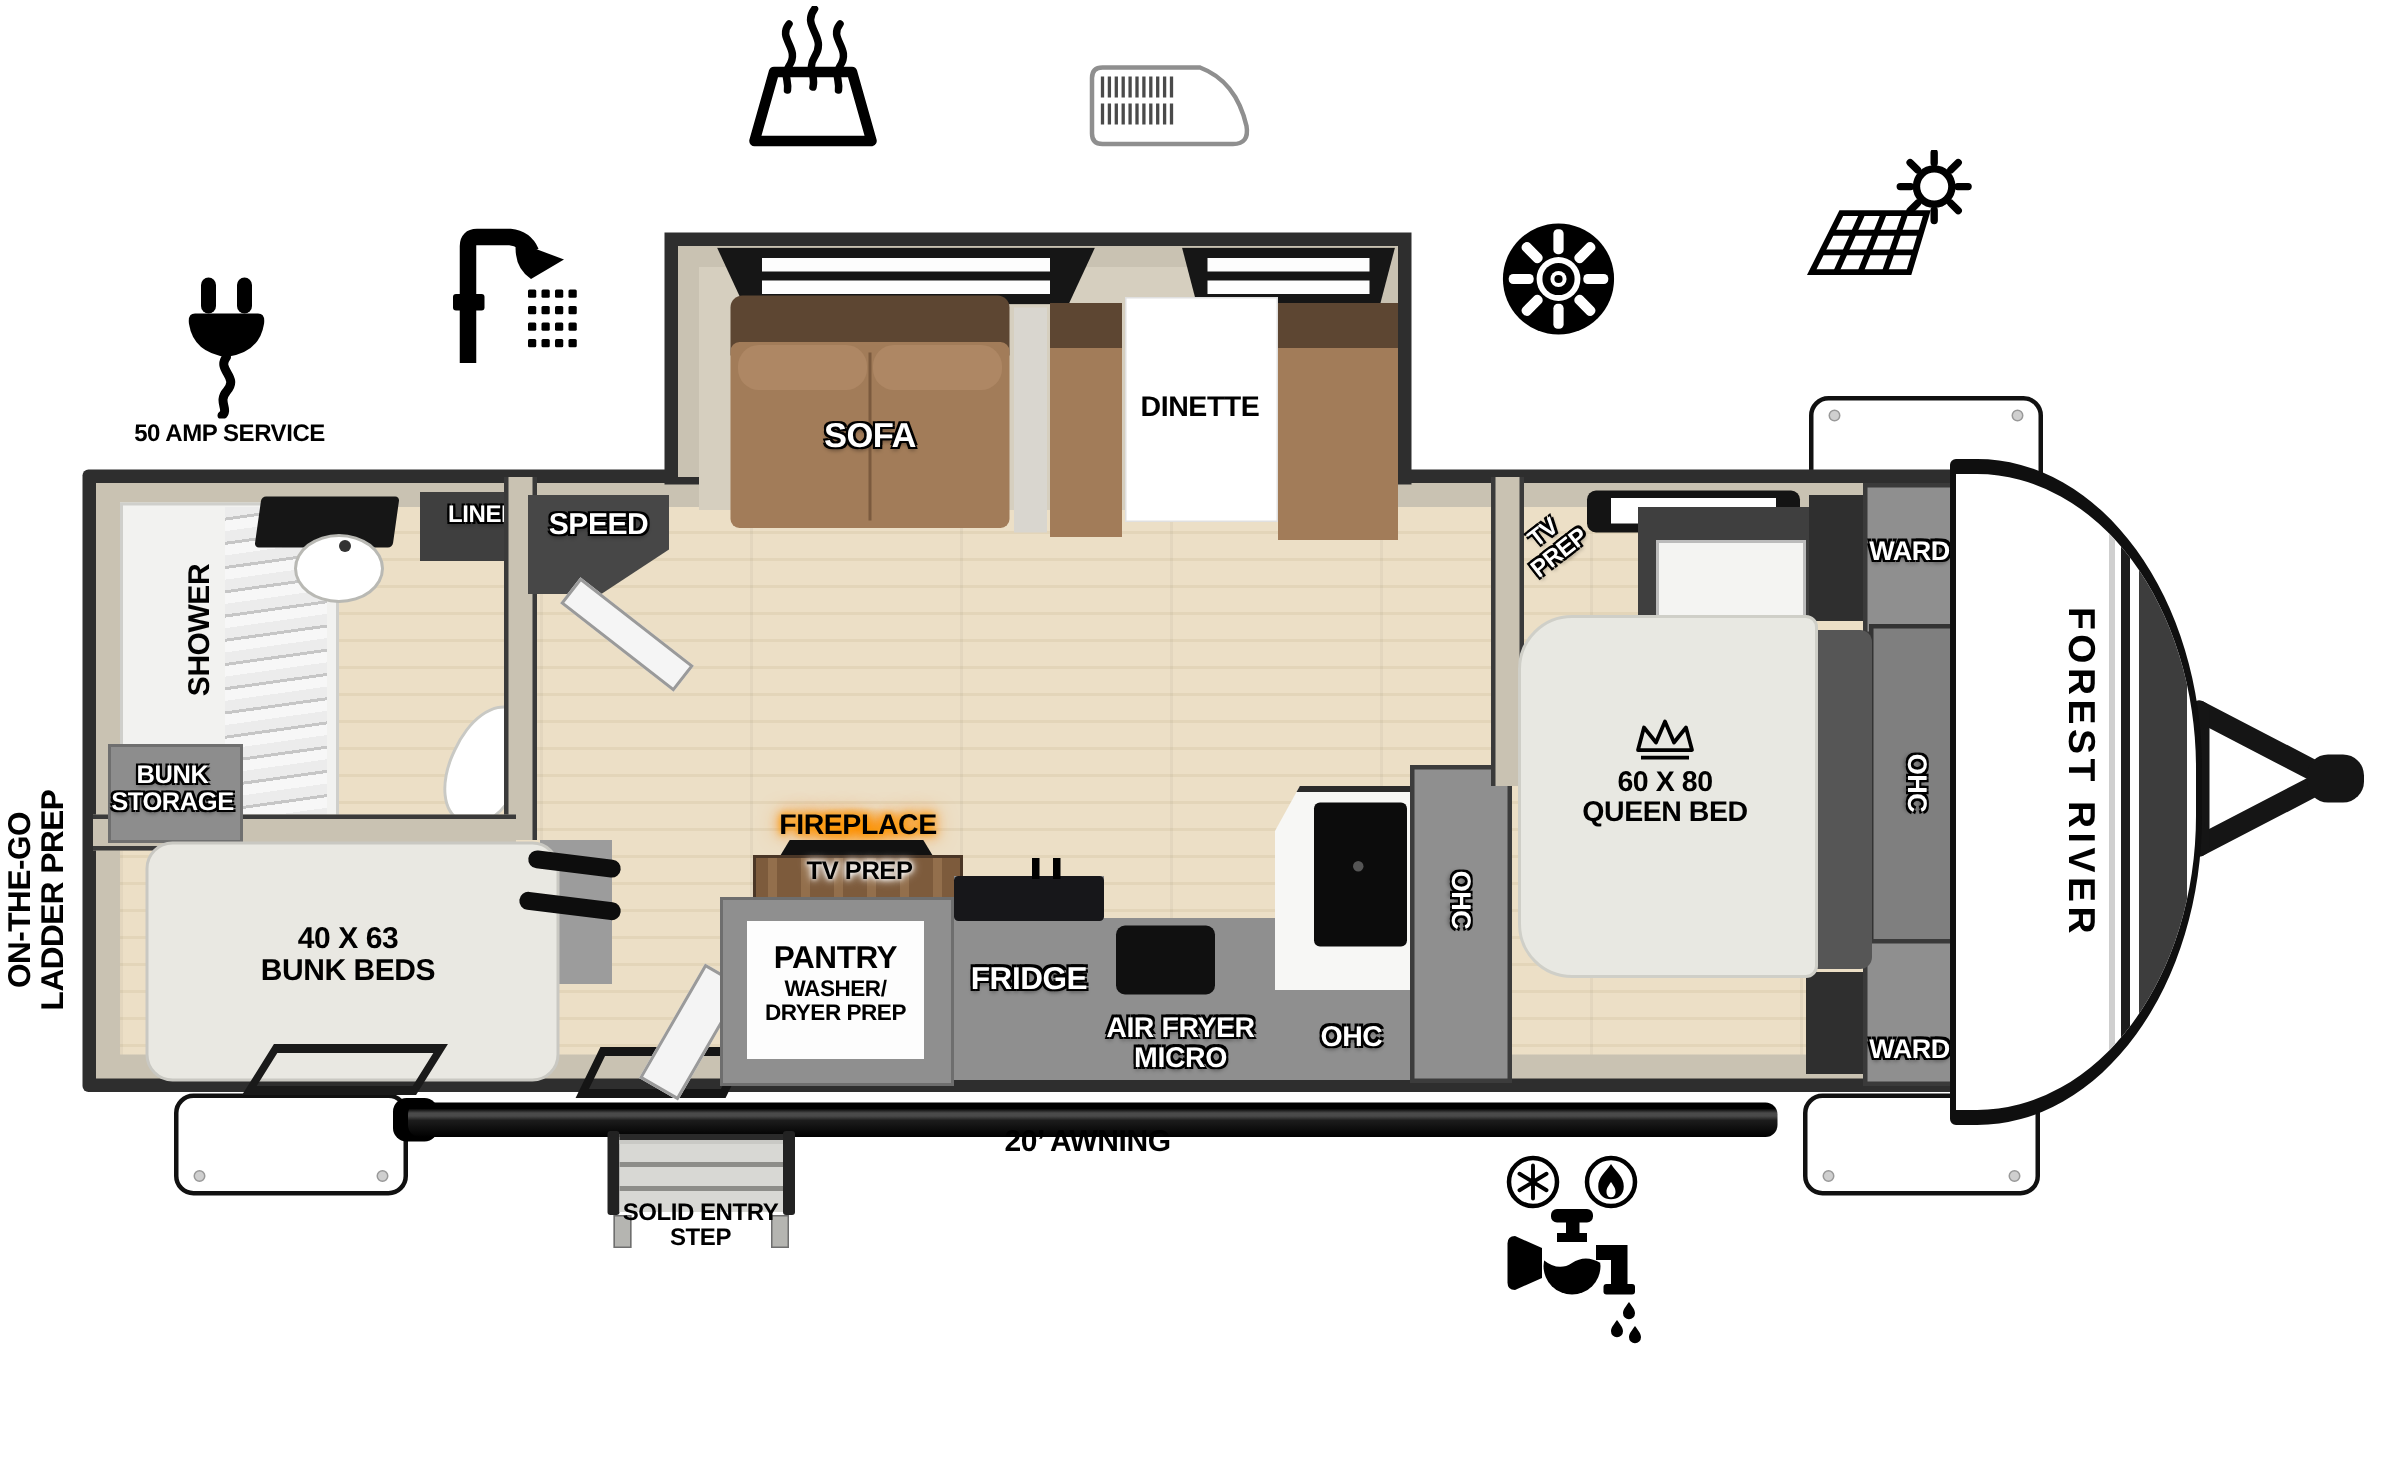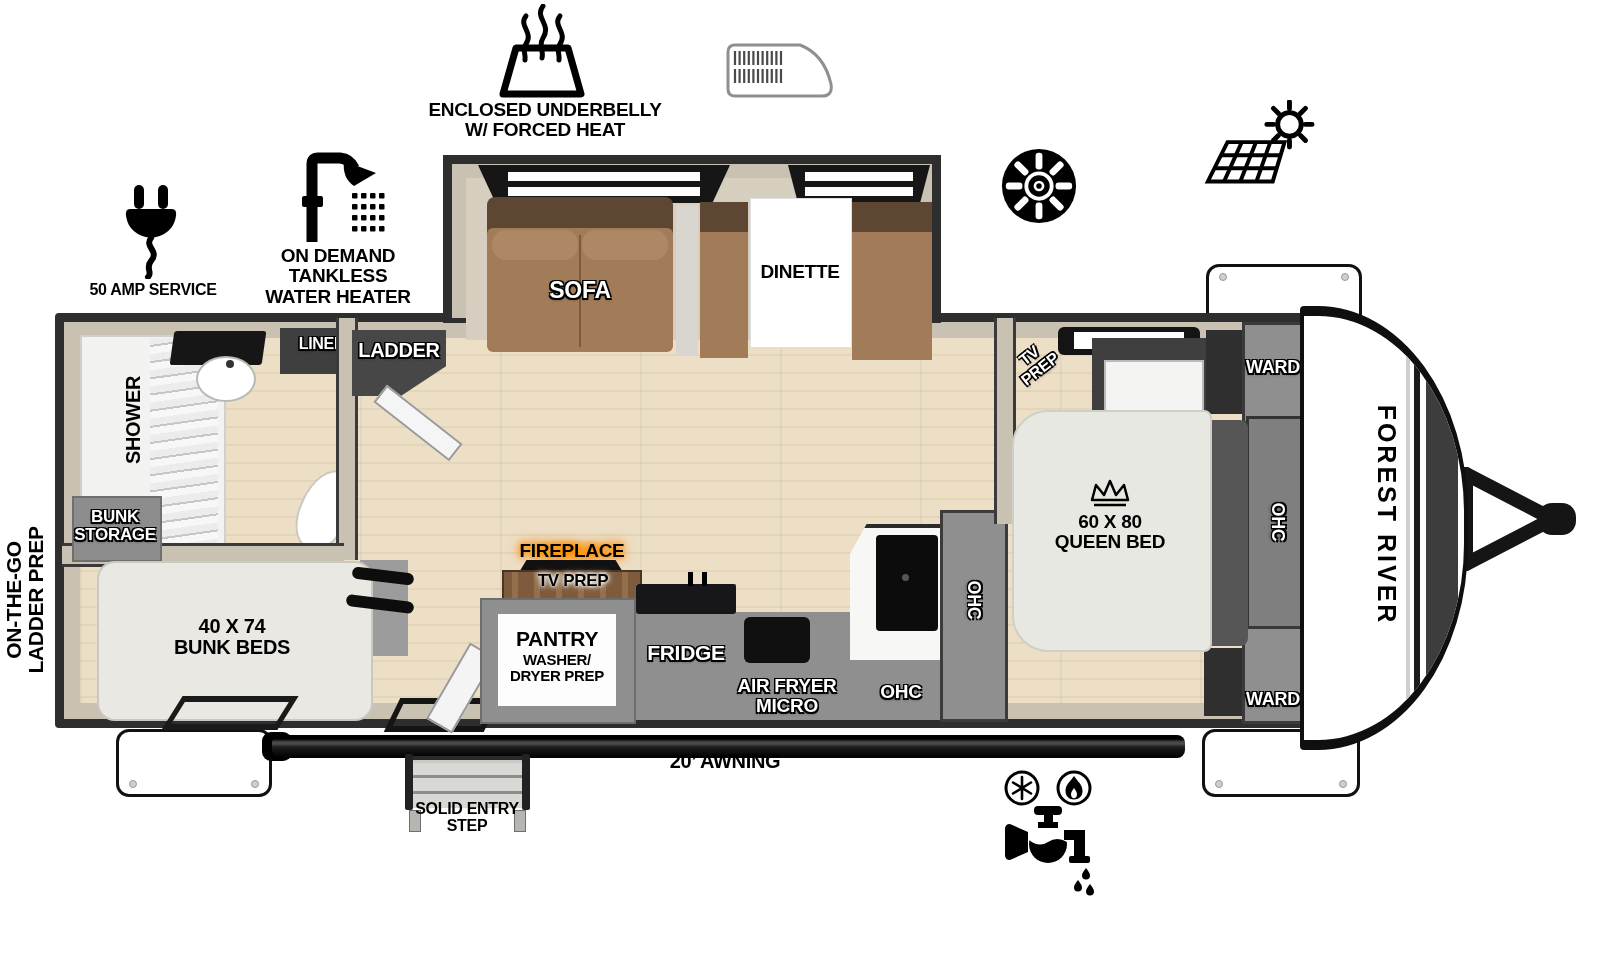--- a/index.html
+++ b/index.html
@@ -88,29 +88,29 @@
   <div class="abs" style="left:226px;top:360px;width:8px;height:8px;background:#333;border-radius:50%;"></div>
   <div class="abs cabDark" style="left:280px;top:328px;width:68px;height:46px;"></div>
   <div class="abs lblW" style="left:284px;top:336px;width:76px;font-size:16px;">LINEN</div>
   <div class="abs" style="left:300px;top:468px;width:46px;height:80px;background:#fff;border:2px solid #c9c9c4;
        border-radius:50% 50% 46% 46%;transform:rotate(24deg);"></div>
   <div class="abs wallBeige" style="left:336px;top:318px;width:16px;height:242px;border-left:3px solid #3a3a3a;border-right:3px solid #3a3a3a;"></div>
   <div class="abs wallBeige" style="left:62px;top:543px;width:282px;height:18px;border-top:3px solid #3a3a3a;border-bottom:3px solid #3a3a3a;"></div>
 
   <div class="abs" style="left:352px;top:330px;width:94px;height:66px;background:#474747;
        clip-path:polygon(0 0,100% 0,100% 55%,52% 100%,0 100%);"></div>
-  <div class="abs lblW" style="left:352px;top:340px;width:94px;font-size:20px;">LADDER</div>
+  <div class="abs lblW" style="left:352px;top:340px;width:94px;font-size:20px;">SPEED</div>
   <div class="abs" style="left:370px;top:412px;width:92px;height:18px;background:#f5f5f5;border:2px solid #9a9a9a;transform:rotate(38deg);"></div>
 
   <div class="abs" style="left:72px;top:496px;width:86px;height:62px;background:#8d8d8d;border:2px solid #6f6f6f;"></div>
   <div class="abs lblW" style="left:70px;top:508px;width:90px;font-size:17px;">BUNK
 STORAGE</div>
   <div class="abs" style="left:360px;top:560px;width:48px;height:96px;background:#9c9c9c;"></div>
   <div class="abs" style="left:97px;top:561px;width:272px;height:156px;background:#e9e8e2;border:2px solid #c9c8c2;border-radius:18px;"></div>
-  <div class="abs lblB" style="left:142px;top:616px;width:180px;font-size:20px;">40 X 74
+  <div class="abs lblB" style="left:142px;top:616px;width:180px;font-size:20px;">40 X 63
 BUNK BEDS</div>
   <div class="abs" style="left:352px;top:570px;width:62px;height:12px;background:#0d0d0d;border-radius:6px;transform:rotate(7deg);"></div>
   <div class="abs" style="left:346px;top:598px;width:68px;height:12px;background:#0d0d0d;border-radius:6px;transform:rotate(7deg);"></div>
   <div class="abs" style="left:172px;top:696px;width:104px;height:22px;border:6px solid #1a1a1a;transform:skewX(-32deg);"></div>
 
   <div class="abs" style="left:392px;top:698px;width:88px;height:22px;border:6px solid #151515;transform:skewX(-26deg);"></div>
   <div class="abs" style="left:446px;top:644px;width:26px;height:84px;background:#f4f4f4;border:2px solid #9a9a9a;transform:rotate(30deg);"></div>
 
   <div class="abs" style="left:524px;top:538px;width:96px;height:28px;
        background:radial-gradient(ellipse at center, rgba(255,150,0,.95), rgba(255,150,0,0) 72%);"></div>
@@ -193,22 +193,20 @@
   <div class="abs lblB" style="left:1225px;top:500px;width:320px;height:30px;font-size:25px;letter-spacing:3px;transform:rotate(90deg);">FOREST RIVER</div>
 
   <svg class="abs" style="left:478px;top:4px;" width="125" height="96" viewBox="0 0 125 96">
     <path d="M38 44 L90 44 L103 90 L25 90 Z" fill="none" stroke="#000" stroke-width="7" stroke-linejoin="round"></path>
     <g fill="none" stroke="#000" stroke-width="5" stroke-linecap="round">
       <path d="M48 12 C40 22 56 28 48 40 C44 46 48 50 47 56"></path>
       <path d="M65 2 C56 14 74 20 65 34 C60 42 66 46 64 54"></path>
       <path d="M82 12 C74 22 90 28 82 40 C78 46 82 50 81 56"></path>
     </g>
   </svg>
-  <div class="abs lblA" style="left:425px;top:100px;width:240px;font-size:19px;">ENCLOSED UNDERBELLY
-W/ FORCED HEAT</div>
 
   <svg class="abs" style="left:718px;top:40px;" width="125" height="62" viewBox="0 0 125 62">
     <path d="M10 12 Q10 5 17 5 L82 5 Q106 14 113 44 Q115 56 104 56 L17 56 Q10 56 10 49 Z" fill="#fff" stroke="#8f8f8f" stroke-width="3"></path>
     <path d="M17 11V25M21.6 11V25M26.2 11V25M30.8 11V25M35.4 11V25M40 11V25M44.6 11V25M49.2 11V25M53.8 11V25M58.4 11V25M63 11V25" stroke="#4a4a4a" stroke-width="2.2"></path>
     <path d="M17 29V43M21.6 29V43M26.2 29V43M30.8 29V43M35.4 29V43M40 29V43M44.6 29V43M49.2 29V43M53.8 29V43M58.4 29V43M63 29V43" stroke="#4a4a4a" stroke-width="2.2"></path>
   </svg>
 
   <svg class="abs" style="left:1000px;top:147px;" width="78" height="78" viewBox="0 0 80 80">
     <circle cx="40" cy="40" r="38" fill="#000"></circle>
     <g fill="#fff">
@@ -261,23 +259,20 @@
       <rect x="56" y="65" width="5.5" height="5.5" rx="1"></rect>
         <rect x="65" y="65" width="5.5" height="5.5" rx="1"></rect>
         <rect x="74" y="65" width="5.5" height="5.5" rx="1"></rect>
         <rect x="83" y="65" width="5.5" height="5.5" rx="1"></rect>
       <rect x="56" y="76" width="5.5" height="5.5" rx="1"></rect>
         <rect x="65" y="76" width="5.5" height="5.5" rx="1"></rect>
         <rect x="74" y="76" width="5.5" height="5.5" rx="1"></rect>
         <rect x="83" y="76" width="5.5" height="5.5" rx="1"></rect>
     </g>
   </svg>
-  <div class="abs lblA" style="left:258px;top:246px;width:160px;font-size:19px;">ON DEMAND
-TANKLESS
-WATER HEATER</div>
 
   <div class="abs lblA" style="left:-92px;top:570px;width:250px;height:60px;font-size:21px;transform:rotate(-90deg);">ON-THE-GO
 LADDER PREP</div>
 
   <div class="abs" style="left:405px;top:754px;width:125px;height:78px;">
     <div style="position:absolute;left:0;top:0;width:8px;height:56px;background:#222;border-radius:2px;"></div>
     <div style="position:absolute;right:0;top:0;width:8px;height:56px;background:#222;border-radius:2px;"></div>
     <div style="position:absolute;left:8px;top:2px;width:109px;height:48px;background:#d8d8d4;
          border-top:4px solid #2a2a2a;background-image:linear-gradient(180deg,#c9c9c5 0 3px,transparent 3px),linear-gradient(180deg,transparent 0 15px,#8d8d89 15px 18px,transparent 18px 31px,#8d8d89 31px 34px,transparent 34px);"></div>
     <div style="position:absolute;left:4px;top:56px;width:10px;height:20px;background:#b5b5b1;border:1px solid #6f6f6f;"></div>

